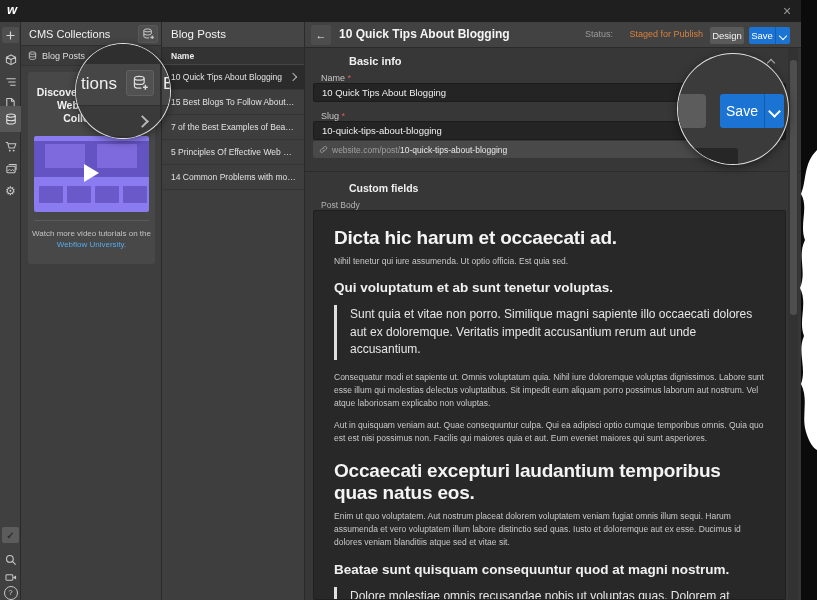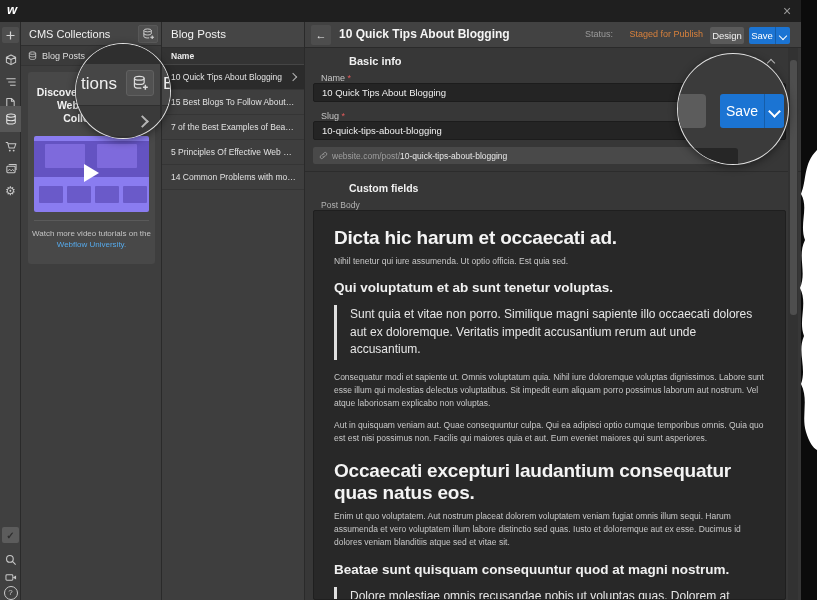--- a/index.html
+++ b/index.html
@@ -56,21 +56,21 @@
   .status-label{color:#9a9a9a;}
   .status-value{color:#d8813c;padding-left:14px;}
   .cancel-btn{position:absolute;left:405px;top:5px;width:34px;height:17px;background:#5a5a5a;border-radius:2px;color:#f0f0f0;font-size:9.5px;line-height:17px;text-align:center;}
   .save-btn{position:absolute;left:444px;top:5px;width:26px;height:17px;background:#1b74d3;border-radius:2px 0 0 2px;color:#ffffff;font-size:9.5px;line-height:17px;text-align:center;}
   .save-caret{position:absolute;left:470px;top:5px;width:15px;height:17px;background:#1b74d3;border-left:1px solid #155da9;border-radius:0 2px 2px 0;box-sizing:border-box;display:flex;align-items:center;justify-content:center;}
 
   .sec-heading{position:absolute;font-size:11px;font-weight:700;color:#f0f0f0;padding-left:28px;}
   .field-label{position:absolute;font-size:9px;color:#c6c6c6;}
   .req{color:#e05a5a;}
   .text-input{position:absolute;width:473px;height:19px;background:#242424;border:1px solid #1c1c1c;border-radius:2px;box-sizing:border-box;color:#efefef;font-size:9.5px;padding:0 8px;font-family:"Liberation Sans",sans-serif;outline:none;}
-  .url-row{position:absolute;left:8px;top:125px;width:438px;height:17px;background:#494949;border-radius:2px;display:flex;align-items:center;font-size:8.5px;color:#9f9f9f;padding-left:6px;box-sizing:border-box;white-space:nowrap;}
+  .url-row{position:absolute;left:8px;top:119px;width:438px;height:17px;background:#494949;border-radius:2px;display:flex;align-items:center;font-size:8.5px;color:#9f9f9f;padding-left:6px;box-sizing:border-box;white-space:nowrap;}
   .url-row .slugpart{color:#e9e9e9;}
   .url-row svg{margin-right:4px;flex:none;}
   .ed-divider{position:absolute;left:0;top:149px;width:496px;height:1px;background:#2c2c2c;}
 
   .richtext{position:absolute;left:8px;top:188px;width:473px;height:390px;background:#282828;border:1px solid #1f1f1f;border-radius:2px;box-sizing:border-box;padding:16px 20px 0 20px;overflow:hidden;}
   .rt-h1{font-size:19px;font-weight:700;color:#f4f4f4;margin:0 0 7px;line-height:1.12;letter-spacing:-0.2px;}
   .rt-h1 + .rt-h1, .rt-p + .rt-h1{margin-top:15px;}
   .rt-p{font-size:8.5px;color:#c9c9c9;line-height:1.55;margin:0 0 9px;}
   .rt-h2{font-size:13.5px;font-weight:700;color:#f0f0f0;margin:12px 0 9px;}
   .rt-quote{font-size:12px;color:#e6e6e6;line-height:1.45;border-left:3px solid #e0e0e0;padding:1px 0 1px 13px;margin:10px 0 11px;}
@@ -291,21 +291,21 @@
     <div class="sec-heading" style="left:16px;top:160px;font-size:10.5px;">Custom fields</div>
     <div class="field-label" style="left:16px;top:178px;font-size:8.5px;color:#b3b3b3;">Post Body</div>
 
     <div class="richtext">
         <div class="rt-h1">Dicta hic harum et occaecati ad.</div>
         <div class="rt-p">Nihil tenetur qui iure assumenda. Ut optio officia. Est quia sed.</div>
         <div class="rt-h2">Qui voluptatum et ab sunt tenetur voluptas.</div>
         <div class="rt-quote">Sunt quia et vitae non porro. Similique magni sapiente illo occaecati dolores aut ex doloremque. Veritatis impedit accusantium rerum aut unde accusantium.</div>
         <div class="rt-p">Consequatur modi et sapiente ut. Omnis voluptatum quia. Nihil iure doloremque voluptas dignissimos. Labore sunt esse illum qui molestias delectus voluptatibus. Sit impedit eum aliquam porro possimus laborum aut nostrum. Vel atque laboriosam explicabo non voluptas.</div>
         <div class="rt-p">Aut in quisquam veniam aut. Quae consequuntur culpa. Qui ea adipisci optio cumque temporibus omnis. Quia quo est est nisi possimus non. Facilis qui maiores quia et aut. Eum eveniet maiores qui sunt asperiores.</div>
-        <div class="rt-h1">Occaecati excepturi laudantium consequatur quas natus eos.</div>
+        <div class="rt-h1">Occaecati excepturi laudantium temporibus quas natus eos.</div>
         <div class="rt-p">Enim ut quo voluptatem. Aut nostrum placeat dolorem voluptatem veniam fugiat omnis illum sequi. Harum assumenda et vero voluptatem illum labore distinctio sed quas. Iusto et doloremque aut ex esse. Ducimus id dolores veniam blanditiis atque sed et vitae sit.</div>
         <div class="rt-h2">Beatae sunt quisquam consequuntur quod at magni nostrum.</div>
         <div class="rt-quote">Dolore molestiae omnis recusandae nobis ut voluptas quas. Dolorem at consectetur velit cupiditate sed. Ab voluptatem saepe praesentium.</div>
       </div>
 
     <div class="scroll-track"></div>
     <div class="scroll-thumb"></div>
   </div>
 
   <div class="abs callout callout-left">

